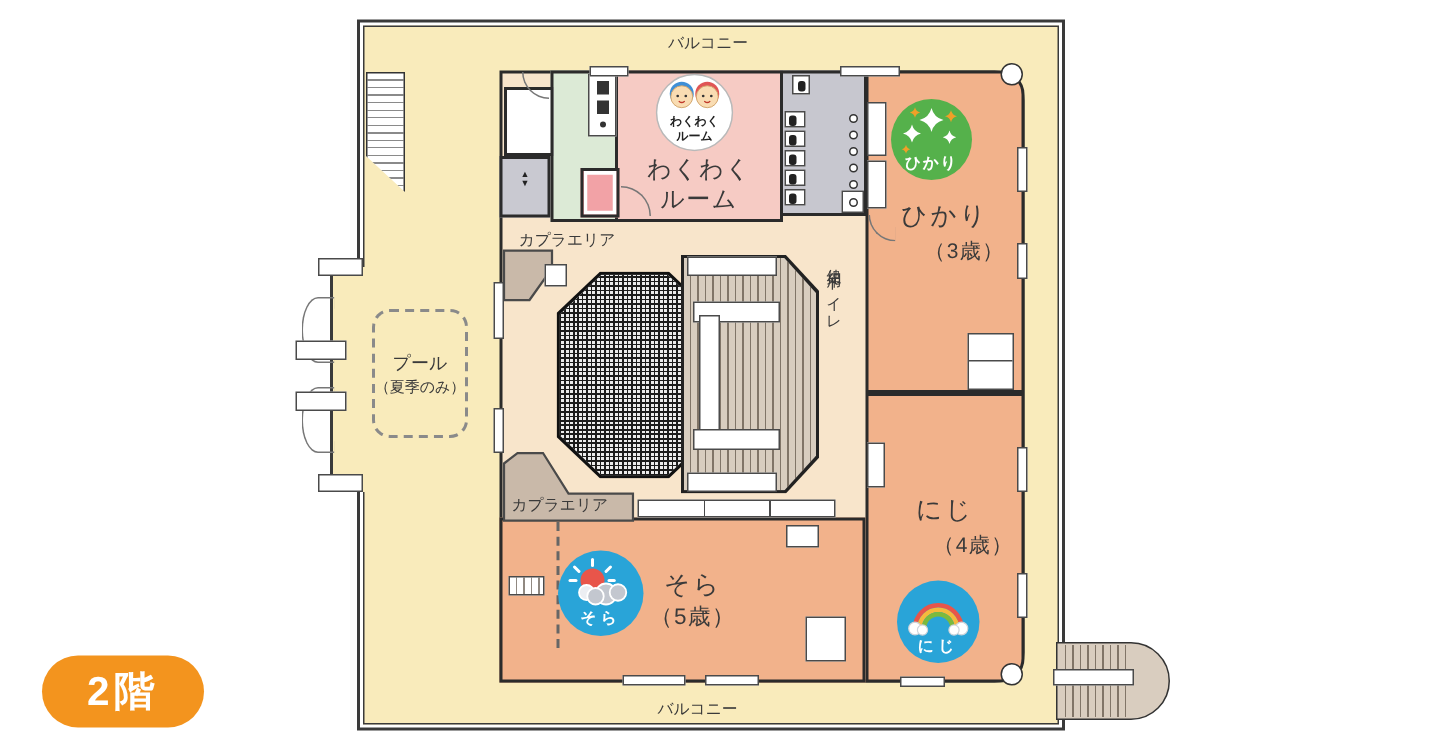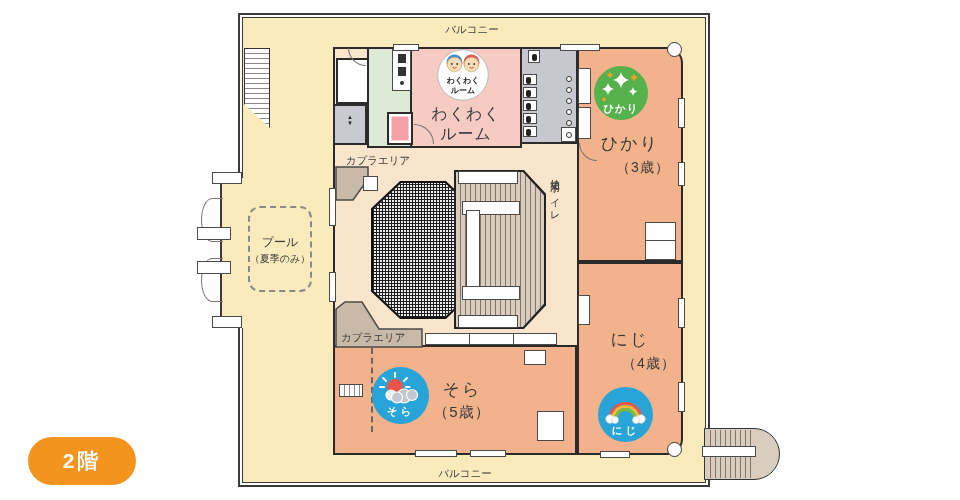--- a/index.html
+++ b/index.html
@@ -15,21 +15,21 @@
   .agelbl{font-size:14px;letter-spacing:1px;}
   .circlecol{background:#fff;border:1.5px solid #333;border-radius:50%;}
   .doorarc{border:1px solid #777;background:transparent;}
   .stair-stripes-h{background-image:repeating-linear-gradient(to bottom,transparent 0 4px,#8a8a8a 4px 5px);}
   .stair-stripes-v{background-image:repeating-linear-gradient(90deg,transparent 0 4px,rgba(70,58,45,.6) 4px 5px);}
   .net{background-color:#ececec;
        background-image:repeating-linear-gradient(0deg,#1c1c1c 0 1px,transparent 1px 3px),
                         repeating-linear-gradient(90deg,#1c1c1c 0 1px,transparent 1px 3px);}
   .vertical{writing-mode:vertical-rl;text-orientation:upright;letter-spacing:2px;}
   .badge-floor{display:flex;align-items:center;justify-content:center;
-               color:#fff;font-weight:bold;font-size:21px;letter-spacing:3px;border-radius:26px;}
+               color:#fff;font-weight:bold;font-size:27px;letter-spacing:3px;border-radius:26px;}
   .center{display:flex;align-items:center;justify-content:center;}
 </style>
 </head>
 <body>
 
 <div class="canvas">
 
   <div class="abs" style="left:242px;top:17px;width:464px;height:466px;background:#f9ebbb;
               border:1.5px solid #3a3a3a;outline:2px solid #3a3a3a;outline-offset:2.5px;"></div>
 

